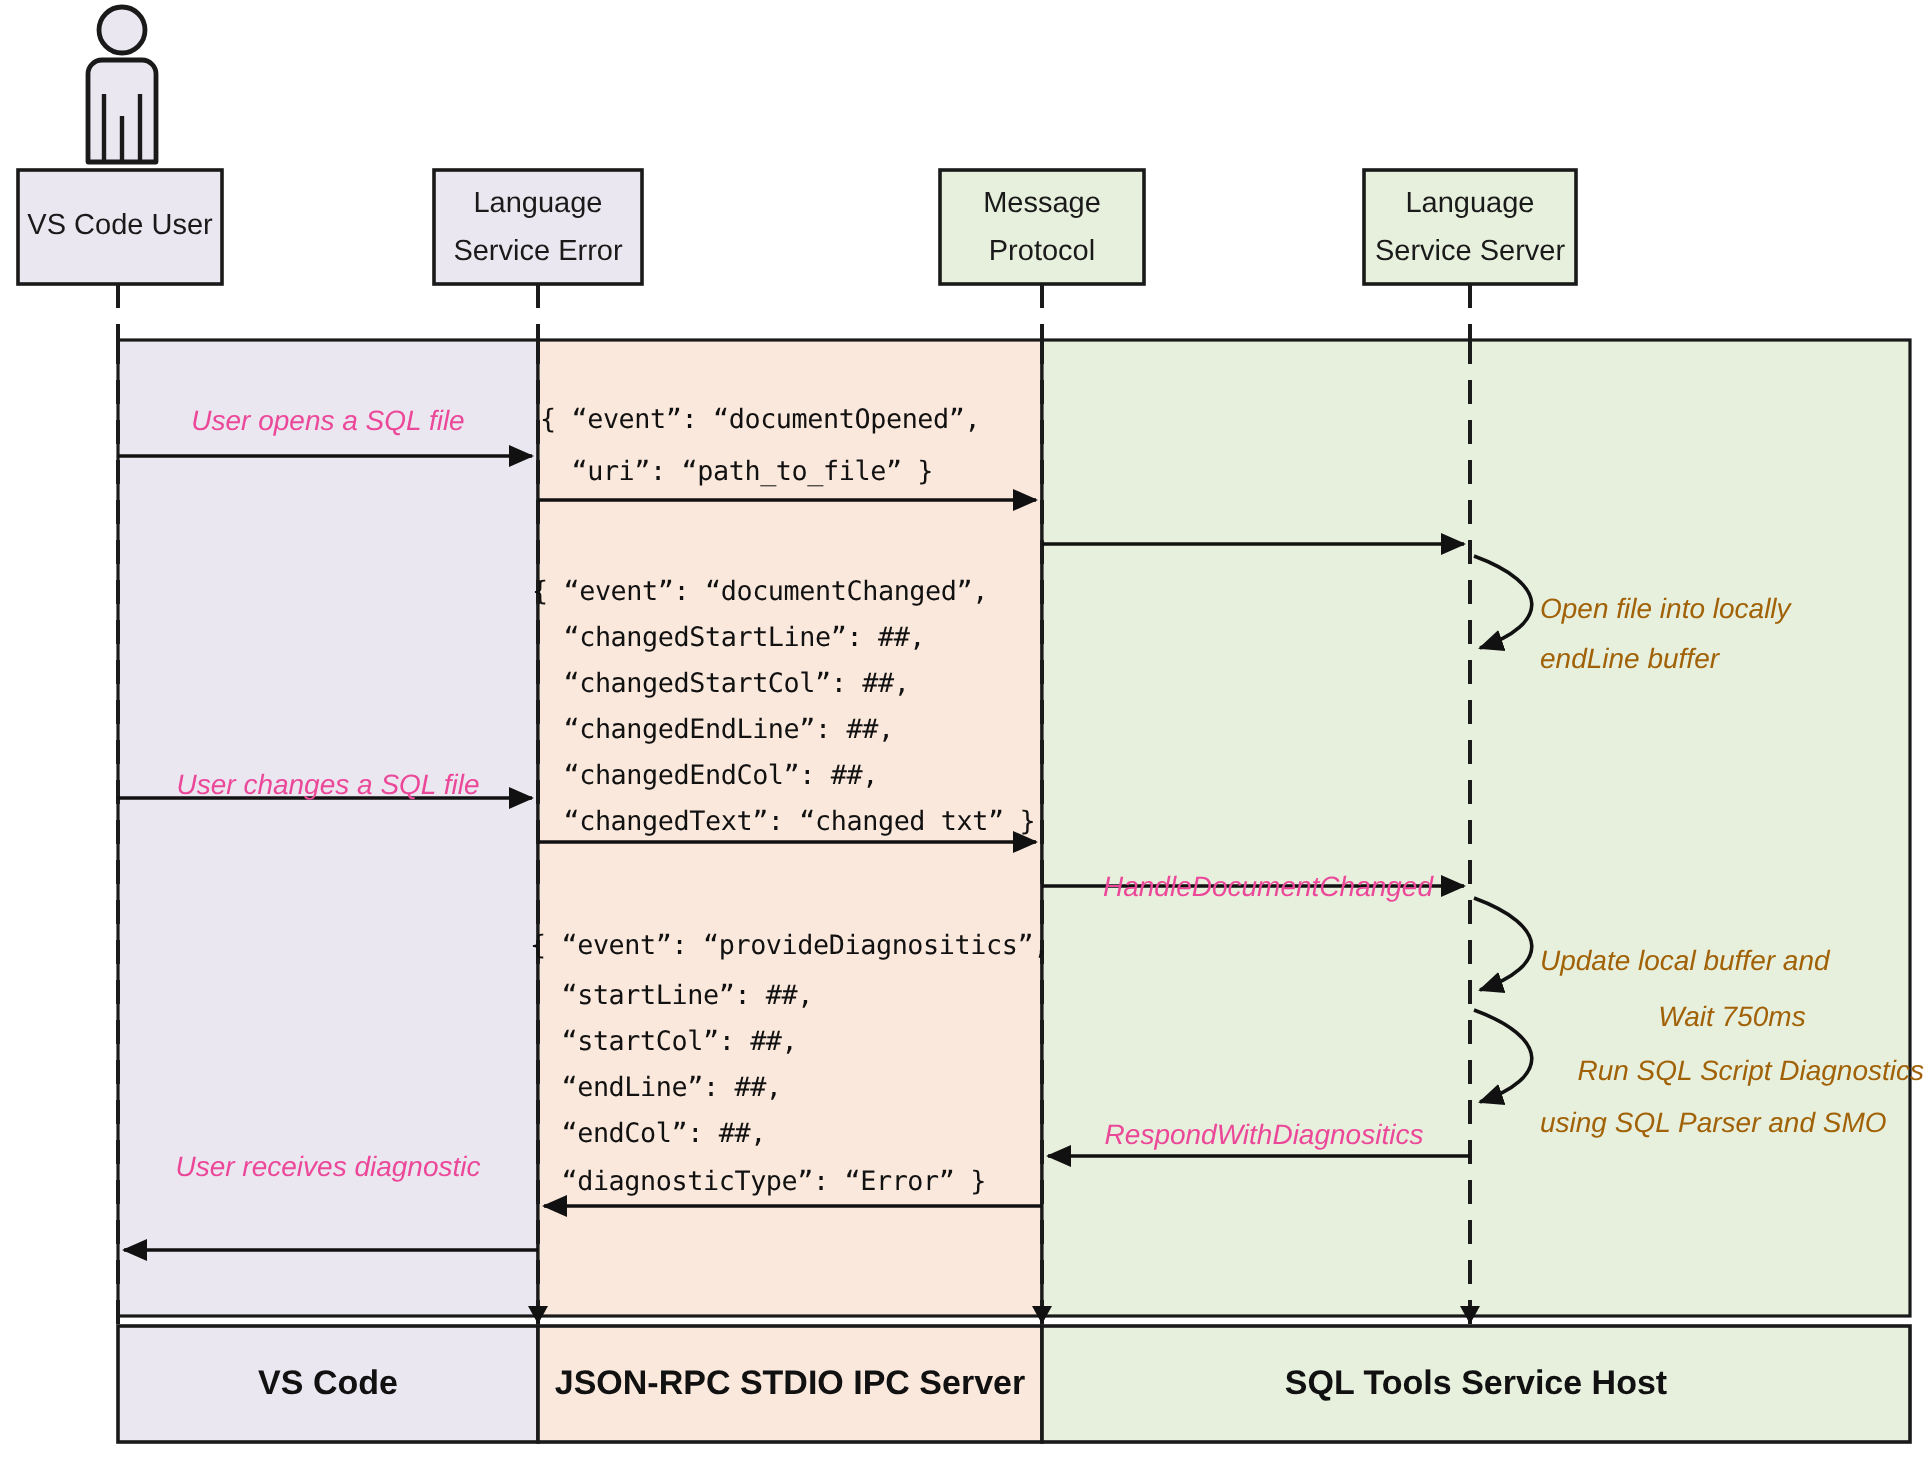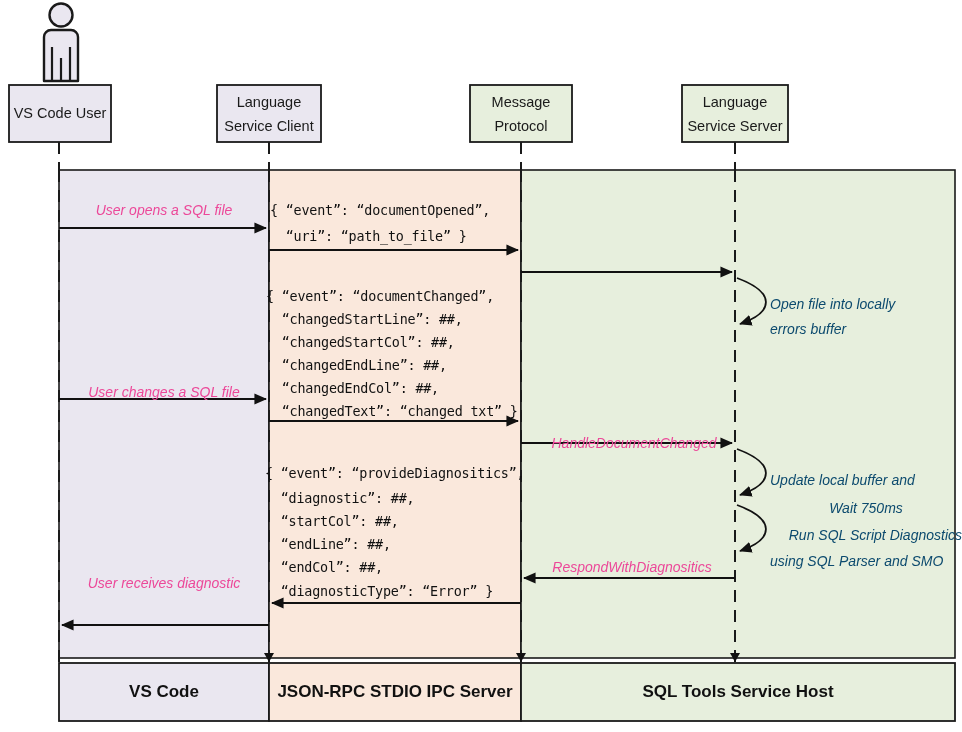--- a/index.html
+++ b/index.html
@@ -7,21 +7,21 @@
        font-family:"Liberation Sans",sans-serif;color:#111;}
   #stage{position:absolute;left:0;top:0;width:962px;height:732px;}
   svg#diagram{position:absolute;left:0;top:0;width:962px;height:732px;display:block;}
 
   
   .lbl{position:absolute;white-space:pre;line-height:1;}
 
   .boxlabel{font-size:14.5px;color:#1a1a1a;text-align:center;line-height:25px;}
 
   .msg{font-style:italic;font-size:14px;color:#ec4899;text-align:center;}
-  .note{font-style:italic;font-size:14px;color:#0c4a6e;text-align:center;}
+  .note{font-style:italic;font-size:14px;color:#a16207;text-align:center;}
 
   .code{font-family:"DejaVu Sans Mono","Liberation Mono",monospace;
         font-size:13.4px;color:#111;letter-spacing:-0.2px;}
 
   .footlabel{font-weight:bold;font-size:17px;color:#111;text-align:center;}
 </style>
 </head>
 <body>
 
 <div id="stage">
@@ -81,55 +81,55 @@
     <rect x="521" y="663" width="434" height="58" fill="#e7efdd" stroke="#1a1a1a" stroke-width="1.8"></rect>
 
     <path d="M264,653 l10,0 l-5,9 z" fill="#111"></path>
     <path d="M516,653 l10,0 l-5,9 z" fill="#111"></path>
     <path d="M730,653 l10,0 l-5,9 z" fill="#111"></path>
   </svg>
 
   <div class="lbl boxlabel" style="left:9px;  top:101px; width:102px;">VS Code User</div>
 
   <div class="lbl boxlabel" style="left:217px; top:90px;  width:104px;">Language</div>
-  <div class="lbl boxlabel" style="left:217px; top:114px; width:104px;">Service Client</div>
+  <div class="lbl boxlabel" style="left:217px; top:114px; width:104px;">Service Error</div>
 
   <div class="lbl boxlabel" style="left:470px; top:90px;  width:102px;">Message</div>
   <div class="lbl boxlabel" style="left:470px; top:114px; width:102px;">Protocol</div>
 
   <div class="lbl boxlabel" style="left:682px; top:90px;  width:106px;">Language</div>
   <div class="lbl boxlabel" style="left:682px; top:114px; width:106px;">Service Server</div>
 
   <div class="lbl msg" style="left:64px; top:203px; width:200px;">User opens a SQL file</div>
   <div class="lbl msg" style="left:64px; top:385px; width:200px;">User changes a SQL file</div>
   <div class="lbl msg" style="left:530px; top:436px; width:208px;">HandleDocumentChanged</div>
   <div class="lbl msg" style="left:528px; top:560px; width:208px;">RespondWithDiagnositics</div>
   <div class="lbl msg" style="left:60px; top:576px; width:208px;">User receives diagnostic</div>
 
   <div class="lbl note" style="left:770px; top:297px; width:192px; text-align:left;">Open file into locally</div>
-  <div class="lbl note" style="left:770px; top:322px; width:192px; text-align:left;">errors buffer</div>
+  <div class="lbl note" style="left:770px; top:322px; width:192px; text-align:left;">endLine buffer</div>
 
   <div class="lbl note" style="left:770px; top:473px; width:192px; text-align:left;">Update local buffer and</div>
   <div class="lbl note" style="left:770px; top:501px; width:192px; text-align:center;">Wait 750ms</div>
 
   <div class="lbl note" style="left:770px; top:528px; width:192px; text-align:right;">Run SQL Script Diagnostics</div>
   <div class="lbl note" style="left:770px; top:554px; width:192px; text-align:left;">using SQL Parser and SMO</div>
 
   <div class="lbl code" style="left:270px; top:204px;">{ “event”: “documentOpened”,</div>
   <div class="lbl code" style="left:270px; top:230px;">  “uri”: “path_to_file” }</div>
 
   <div class="lbl code" style="left:266px; top:290px;">{ “event”: “documentChanged”,</div>
   <div class="lbl code" style="left:266px; top:313px;">  “changedStartLine”: ##,</div>
   <div class="lbl code" style="left:266px; top:336px;">  “changedStartCol”: ##,</div>
   <div class="lbl code" style="left:266px; top:359px;">  “changedEndLine”: ##,</div>
   <div class="lbl code" style="left:266px; top:382px;">  “changedEndCol”: ##,</div>
   <div class="lbl code" style="left:266px; top:405px;">  “changedText”: “changed txt” }</div>
 
   <div class="lbl code" style="left:265px; top:467px;">{ “event”: “provideDiagnositics”,</div>
-  <div class="lbl code" style="left:265px; top:492px;">  “diagnostic”: ##,</div>
+  <div class="lbl code" style="left:265px; top:492px;">  “startLine”: ##,</div>
   <div class="lbl code" style="left:265px; top:515px;">  “startCol”: ##,</div>
   <div class="lbl code" style="left:265px; top:538px;">  “endLine”: ##,</div>
   <div class="lbl code" style="left:265px; top:561px;">  “endCol”: ##,</div>
   <div class="lbl code" style="left:265px; top:585px;">  “diagnosticType”: “Error” }</div>
 
   <div class="lbl footlabel" style="left:59px;  top:683px; width:210px;">VS Code</div>
   <div class="lbl footlabel" style="left:269px; top:683px; width:252px;">JSON-RPC STDIO IPC Server</div>
   <div class="lbl footlabel" style="left:521px; top:683px; width:434px;">SQL Tools Service Host</div>
 
 </div>

